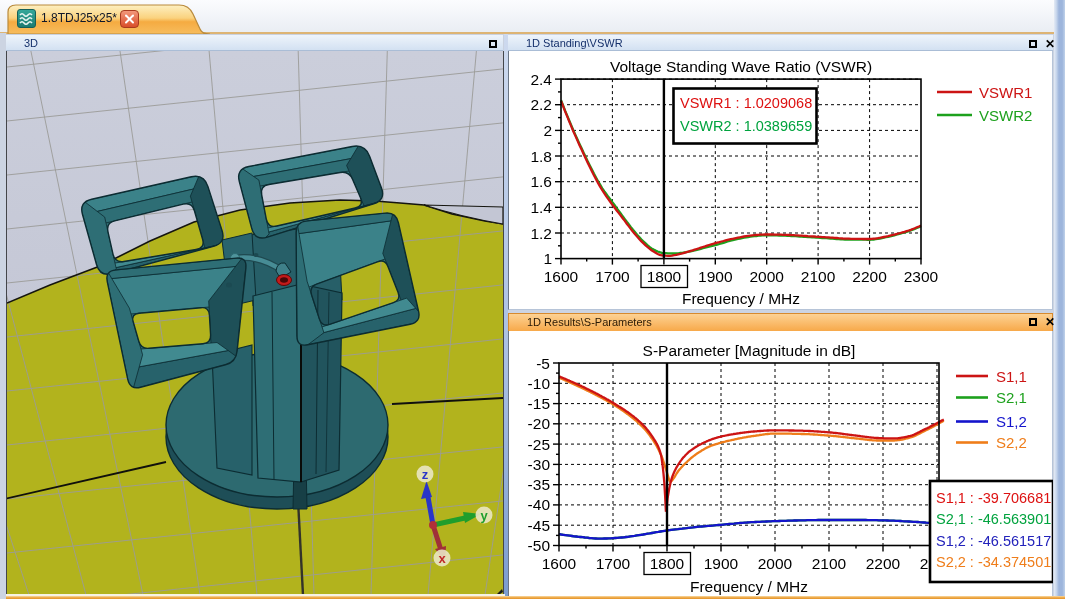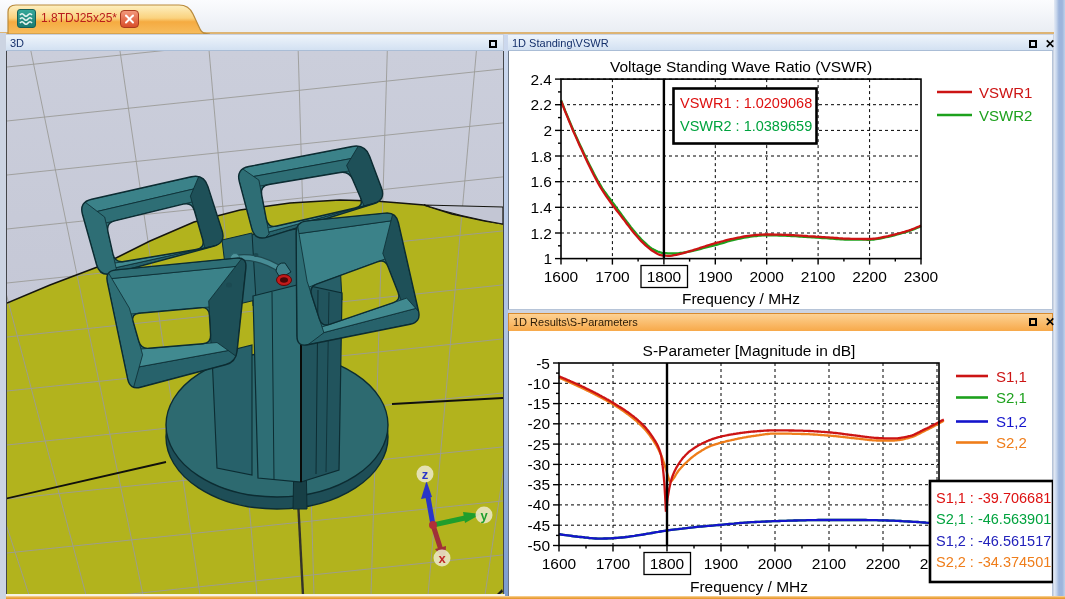--- a/index.html
+++ b/index.html
@@ -1,18 +1,18 @@
 <!DOCTYPE html>
 <html><head><meta charset="utf-8"><style>
 *{margin:0;padding:0;box-sizing:border-box}
 body{width:1065px;height:599px;position:relative;overflow:hidden;
  font-family:"Liberation Sans",sans-serif;background:#ccd4e2}
 .hdr{position:absolute;height:16px;font-size:11px;color:#15306b;
  background:linear-gradient(#eef4fb,#d3e1f2);border-bottom:1px solid #aabdd6;
- padding:2px 0 0 4px}
+ padding:2px 0 0 18px}
 .icons{position:absolute;top:2px;right:4px;font-size:11px;color:#000;letter-spacing:0}
 .sq{display:inline-block;width:8px;height:8px;border:2px solid #000;vertical-align:middle;margin-right:8px}
 .xx{display:inline-block;font-weight:bold;font-size:12px;vertical-align:middle;font-family:"Liberation Sans",sans-serif}
 </style></head>
 <body>
 
 <div style="position:absolute;left:0;top:0;width:1065px;height:33px;background:linear-gradient(#fbfcfe,#e9edf3)"></div>
 <div style="position:absolute;left:0;top:32px;width:1065px;height:2px;background:#ddb474"></div>
 <svg width="225" height="34" style="position:absolute;left:0;top:0">
 <defs>
@@ -27,21 +27,21 @@
 </svg>
 <div style="position:absolute;left:17px;top:9px;width:19px;height:19px;border-radius:3px;background:linear-gradient(#35a89a,#1d7b71);border:1px solid #156059">
  <svg width="17" height="17">
       <g stroke="#e8f6f2" stroke-width="1.6" fill="none">
  <path d="M2 5 q2 -2.5 4 0 t4 0 t4 0"></path>
         <path d="M2 9 q2 -2.5 4 0 t4 0 t4 0"></path>
         <path d="M2 13 q2 -2.5 4 0 t4 0 t4 0"></path>
       </g>
     </svg>
 </div>
-<div style="position:absolute;left:41px;top:11px;font-size:12px;color:#b91c1c">1.8TDJ25x25*</div>
+<div style="position:absolute;left:41px;top:11px;font-size:12px;color:#0f172a">1.8TDJ25x25*</div>
 <div style="position:absolute;left:120px;top:10px;width:19px;height:18px;border-radius:4px;background:linear-gradient(#f2977a,#d94e2a);border:1px solid #a83a1e"><svg width="17" height="16">
       <g stroke="#fff" stroke-width="2" stroke-linecap="round">
         <line x1="5" y1="4.5" x2="12" y2="11.5"></line>
         <line x1="12" y1="4.5" x2="5" y2="11.5"></line>
       </g>
     </svg></div>
 
 <div style="position:absolute;left:2px;top:34px;width:502px;height:563px;background:#c9d1df"></div>
 <div class="hdr" style="left:6px;top:35px;width:497px">3D</div>
 <div class="icons" style="left:489px;top:37px;width:12px"><span class="sq" style="margin:0"></span></div>

